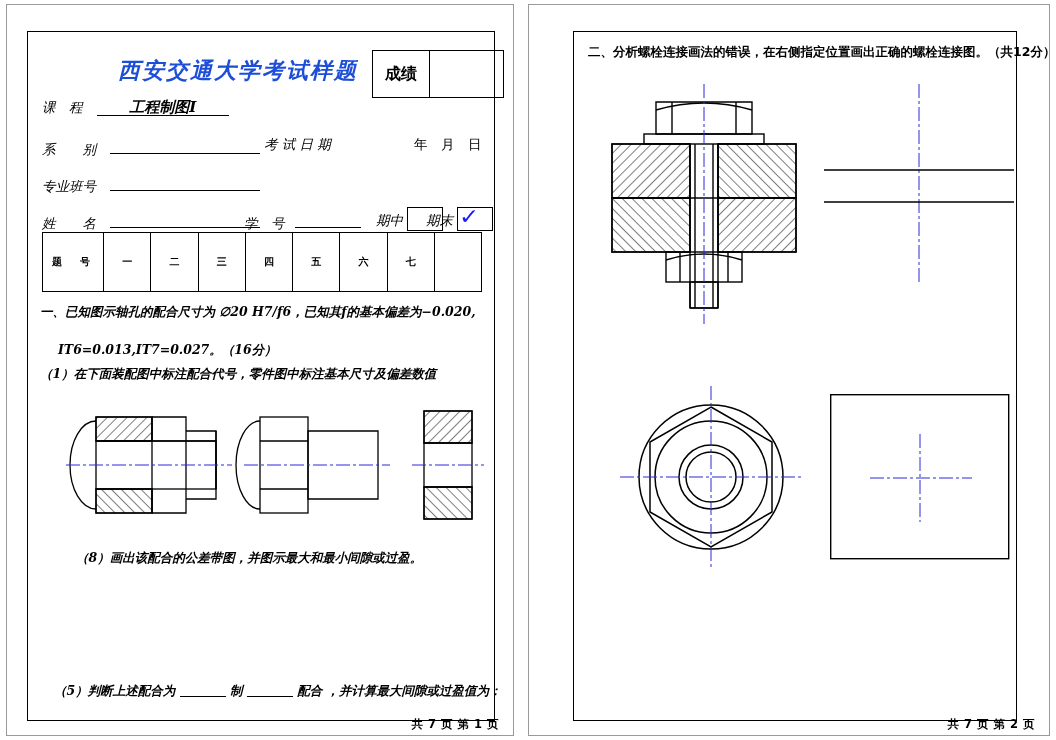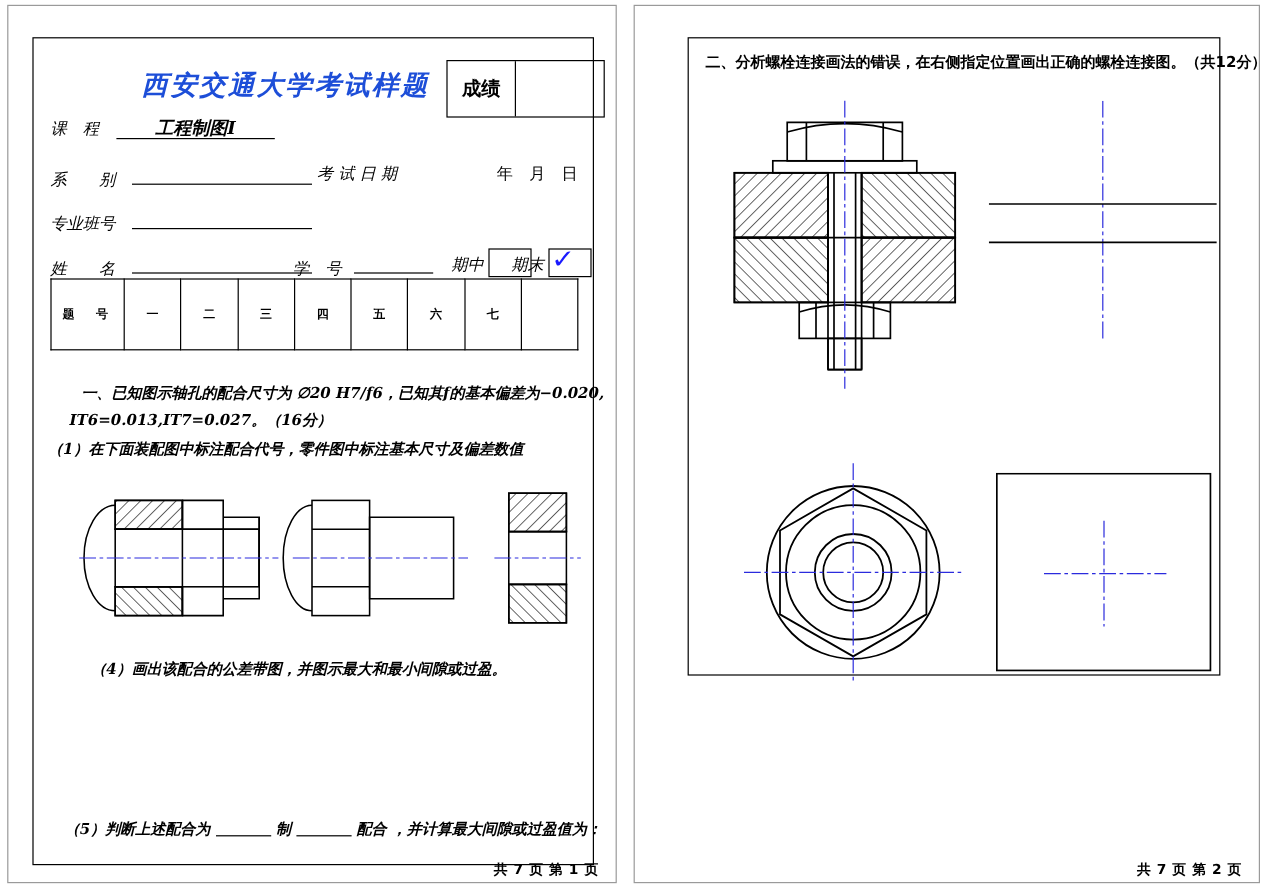--- a/index.html
+++ b/index.html
@@ -21,21 +21,21 @@
   }
   #sheet-left { left: 6px; top: 4px; width: 508px; height: 732px; }
   #sheet-right { left: 528px; top: 4px; width: 522px; height: 732px; }
 
   .inner-frame {
     position: absolute;
     border: 1.5px solid #000;
     box-sizing: border-box;
   }
   #frame-left { left: 20px; top: 26px; width: 468px; height: 690px; }
-  #frame-right { left: 44px; top: 26px; width: 444px; height: 532px; }
+  #frame-right { left: 44px; top: 26px; width: 444px; height: 690px; }
 
   .footer {
     position: absolute;
     bottom: 3px;
     right: 14px;
     font-size: 11.5px;
     font-weight: bold;
     color: #000;
     letter-spacing: 0.5px;
     font-family: "DejaVu Sans", sans-serif;
@@ -213,21 +213,21 @@
           <td>三</td>
           <td>四</td>
           <td>五</td>
           <td>六</td>
           <td>七</td>
           <td></td>
         </tr>
       </tbody>
         </table>
 
-      <div class="q-text" style="left:12px; top:288px;margin-left:28px;">一、已知图示轴孔的配合尺寸为 ∅20 H7/f6，已知其f的基本偏差为−0.020,</div>
+      <div class="q-text" style="left:12px; top:272px;">一、已知图示轴孔的配合尺寸为 ∅20 H7/f6，已知其f的基本偏差为−0.020,</div>
       <div class="q-text" style="left:30px; top:310px;">IT6=0.013,IT7=0.027。（16分）</div>
       <div class="q-text" style="left:12px; top:334px;">（1）在下面装配图中标注配合代号，零件图中标注基本尺寸及偏差数值</div>
 
       <div class="drawing" style="left:10px; top:355px;">
         <svg width="448" height="160" viewBox="0 0 448 160">
           <defs>
             <pattern id="hatchR" width="7" height="7" patternTransform="rotate(45)" patternUnits="userSpaceOnUse">
               <line x1="0" y1="0" x2="0" y2="7" stroke="#000" stroke-width="1"></line>
             </pattern>
             <pattern id="hatchL" width="7" height="7" patternTransform="rotate(-45)" patternUnits="userSpaceOnUse">
@@ -276,21 +276,21 @@
             <rect x="386" y="56" width="48" height="44"></rect>
             <rect x="386" y="100" width="48" height="32" fill="url(#hatchL)"></rect>
             <rect x="386" y="100" width="48" height="32"></rect>
           </g>
           <g stroke="#2b2bdd" stroke-width="1" stroke-dasharray="14,3,3,3">
             <line x1="374" y1="78" x2="446" y2="78"></line>
           </g>
         </svg>
       </div>
 
-      <div class="q-text" style="left:48px; top:518px;">（4）画出该配合的公差带图，并图示最大和最小间隙或过盈。</div>
+      <div class="q-text" style="left:48px; top:518px;">（8）画出该配合的公差带图，并图示最大和最小间隙或过盈。</div>
 
       <div class="q-text" style="left:26px; top:650px;">
         <span>（5）判断上述配合为</span>
         <span class="blank-line" style="width:46px;"></span>
         <span>制</span>
         <span class="blank-line" style="width:46px;"></span>
         <span>配合</span>
         <span>，并计算最大间隙或过盈值为：</span>
       </div>
     </div>

